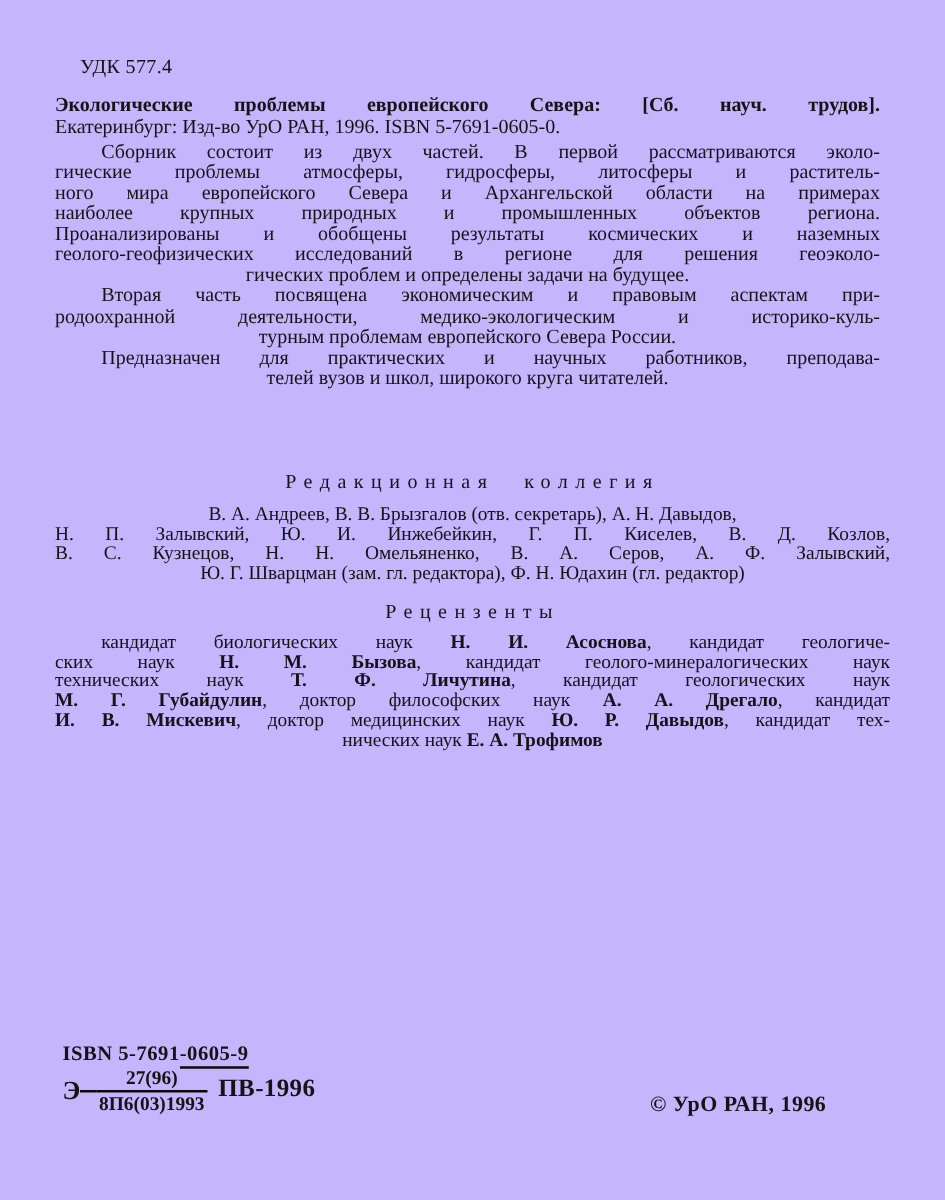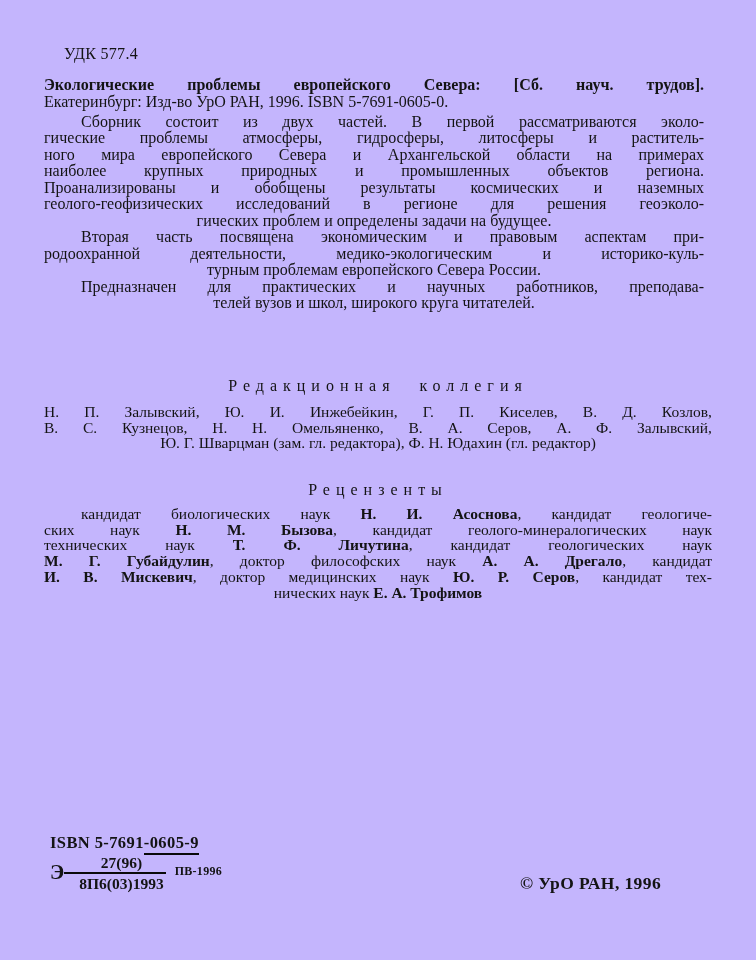--- a/index.html
+++ b/index.html
@@ -32,21 +32,21 @@
   .line.indent{text-indent:37px;}
   .line .b{font-weight:bold;}
   .isbn{left:50px;top:833px;font-size:16.5px;font-weight:bold;letter-spacing:.4px;}
   .isbn .u{border-bottom:2.5px solid #0a0a0a;padding-bottom:1px;}
   .classmark{left:50px;top:854px;display:flex;align-items:center;font-weight:bold;}
   .class-letter{font-size:21px;position:relative;top:-1px;}
   .class-connector{width:13px;height:2.5px;background:#0a0a0a;}
   .frac{display:inline-block;text-align:center;font-size:15.5px;line-height:17px;}
   .frac .num{display:block;padding:0 6px 1px 6px;}
   .frac .den{display:block;border-top:2.5px solid #0a0a0a;padding:1px 2px 0 2px;}
-  .class-code{font-size:12px;margin-left:9px;position:relative;top:-2px;letter-spacing:.3px;}
+  .class-code{font-size:20px;margin-left:9px;position:relative;top:-2px;letter-spacing:.3px;}
   .copyright{left:520px;top:873px;font-size:17.5px;font-weight:bold;letter-spacing:.4px;}
 </style>
 </head>
 <body>
 
 <div class="page">
 
   <div class="abs udc">УДК 577.4</div>
 
   <div class="abs title-block">
@@ -71,34 +71,35 @@
       </div>
     <div>
         <div class="line justify indent">Предназначен для практических и научных работников, преподава-</div>
         <div class="line left">телей вузов и школ, широкого круга читателей.</div>
       </div>
   </div>
 
   <div class="abs board">
     <div class="section-heading">Редакционная коллегия</div>
     <div>
+        <div class="line center">В. А. Андреев, В. В. Брызгалов (отв. секретарь), А. Н. Давыдов,</div>
         <div class="line justify">Н. П. Залывский, Ю. И. Инжебейкин, Г. П. Киселев, В. Д. Козлов,</div>
         <div class="line justify">В. С. Кузнецов, Н. Н. Омельяненко, В. А. Серов, А. Ф. Залывский,</div>
         <div class="line center">Ю. Г. Шварцман (зам. гл. редактора), Ф. Н. Юдахин (гл. редактор)</div>
       </div>
   </div>
 
   <div class="abs reviewers">
     <div class="section-heading">Рецензенты</div>
     <div>
         <div class="line justify indent"><span>кандидат биологических наук </span><span class="b">Н. И. Асоснова</span><span>, кандидат геологиче-</span></div>
         <div class="line justify"><span>ских наук </span><span class="b">Н. М. Бызова</span><span>, кандидат геолого-минералогических наук</span></div>
         <div class="line justify"><span>технических наук </span><span class="b">Т. Ф. Личутина</span><span>, кандидат геологических наук</span></div>
         <div class="line justify"><span class="b">М. Г. Губайдулин</span><span>, доктор философских наук </span><span class="b">А. А. Дрегало</span><span>, кандидат</span></div>
-        <div class="line justify"><span class="b">И. В. Мискевич</span><span>, доктор медицинских наук </span><span class="b">Ю. Р. Серов</span><span>, кандидат тех-</span></div>
+        <div class="line justify"><span class="b">И. В. Мискевич</span><span>, доктор медицинских наук </span><span class="b">Ю. Р. Давыдов</span><span>, кандидат тех-</span></div>
         <div class="line center"><span>нических наук </span><span class="b">Е. А. Трофимов</span></div>
       </div>
   </div>
 
   <div class="abs isbn">
     <span>ISBN 5-7691</span><span class="u">-0605-9</span>
   </div>
 
   <div class="abs classmark">
     <span class="class-letter">Э</span>

